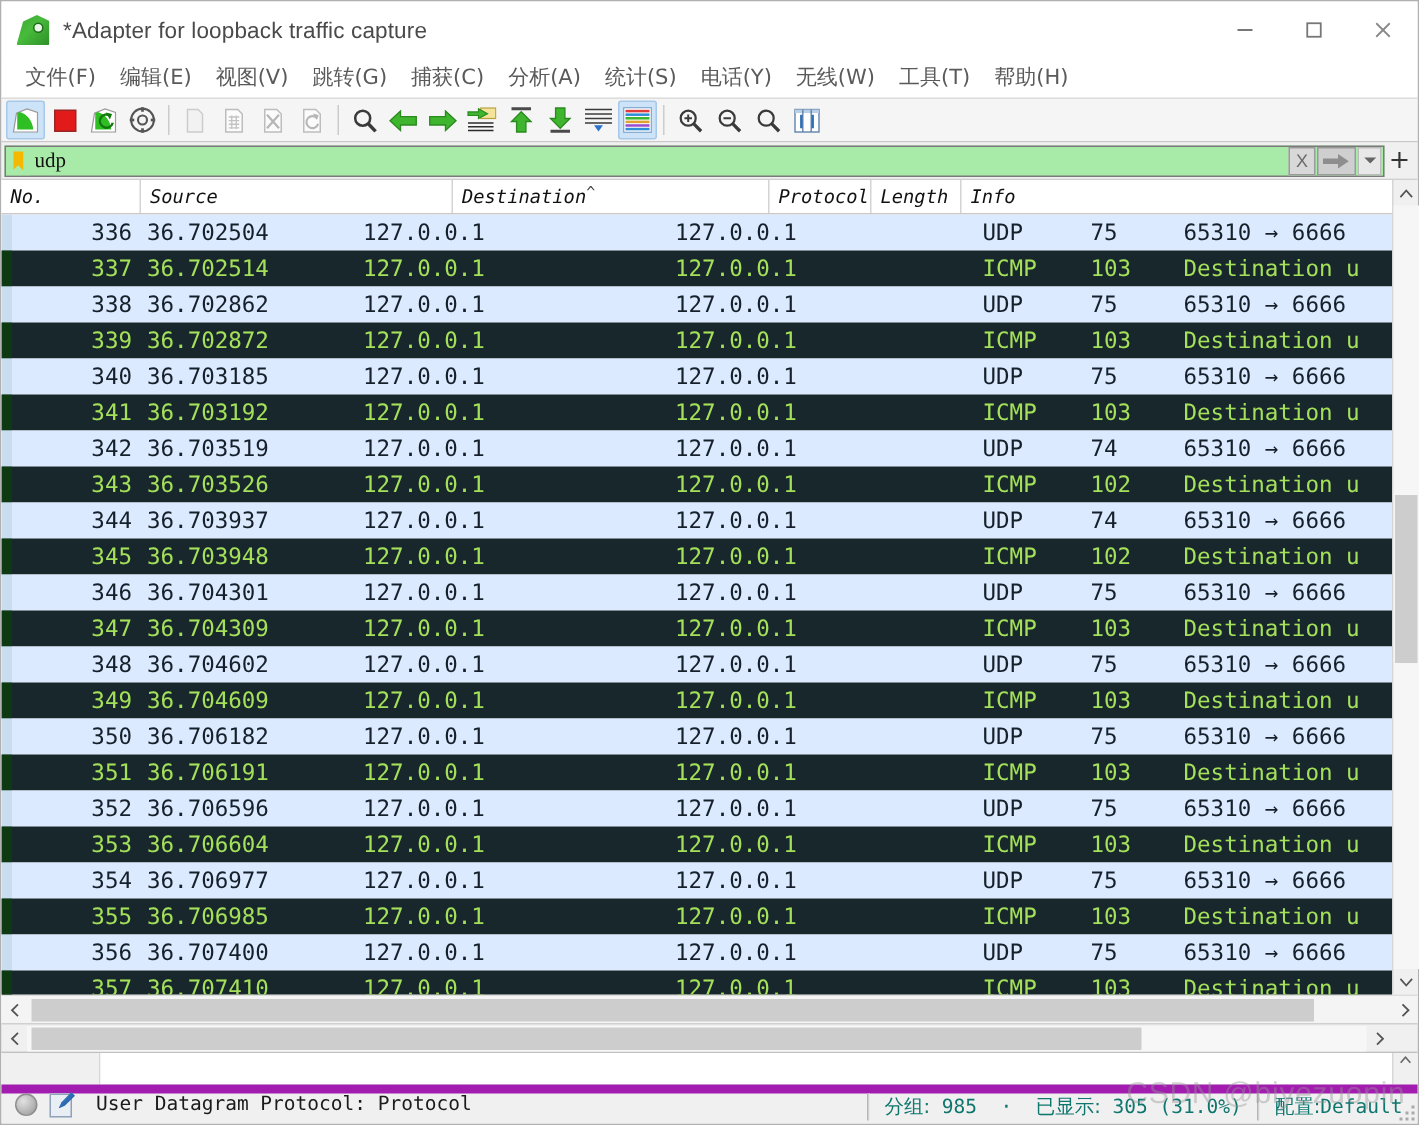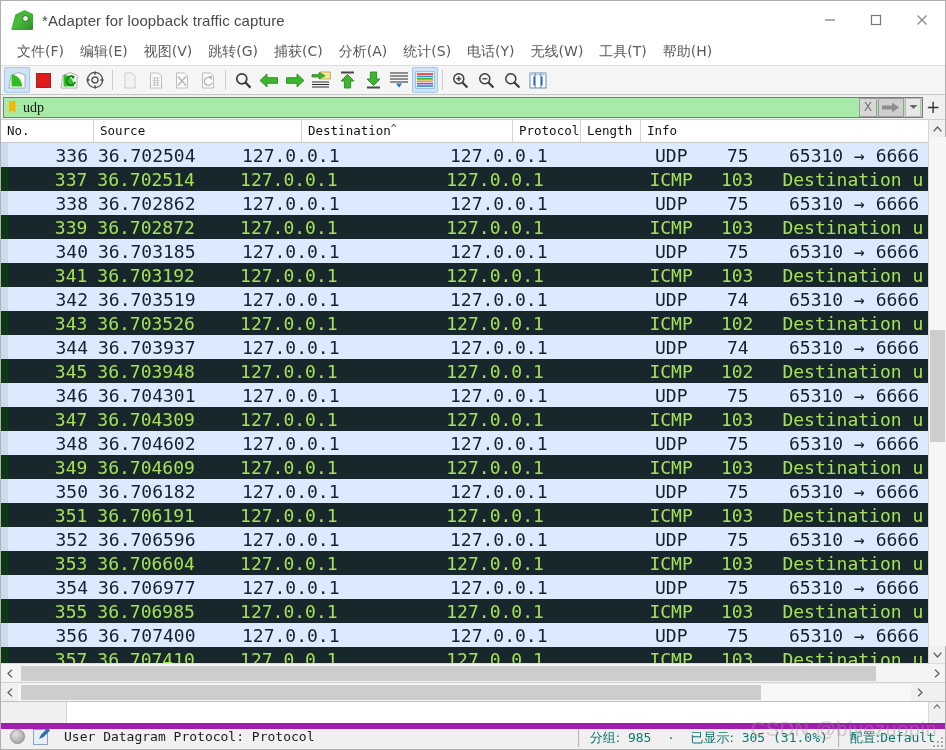--- a/index.html
+++ b/index.html
@@ -162,20 +162,21 @@
     flex: 1 1 auto; display: flex; min-height: 0;
   }
   .plist-main { flex: 1 1 auto; min-width: 0; display: flex; flex-direction: column; }
 
   .col-header {
     height: 23px; flex: 0 0 23px;
     background: #ffffff;
     border-bottom: 1px solid #c9c9c9;
     display: flex;
     position: relative;
+    font-style: italic;
   }
   .ch {
     font-family: "DejaVu Sans Mono", monospace;
     font-size: 12.5px; color: #111;
     line-height: 22px;
     padding-left: 6px;
     border-right: 1px solid #d4d4d4;
     position: relative;
     white-space: nowrap;
     overflow: hidden;
@@ -188,21 +189,21 @@
   .rows {
     flex: 1 1 auto;
     overflow: hidden;
     position: relative;
   }
   .prow {
     height: 24px;
     display: flex;
     align-items: center;
     font-family: "DejaVu Sans Mono", monospace;
-    font-size: 18px;
+    font-size: 15px;
     white-space: nowrap;
   }
   .prow.udp  { background: #dbeafe; color: #15202b; }
   .prow.icmp { background: #17272b; color: #a5e05a; }
   .prow .lead {
     width: 7px; height: 24px; flex: 0 0 7px;
   }
   .prow.udp  .lead { background: #c9dcf0; }
   .prow.icmp .lead { background: #0d3a12; }
   .c { overflow: hidden; padding: 0 6px; }

